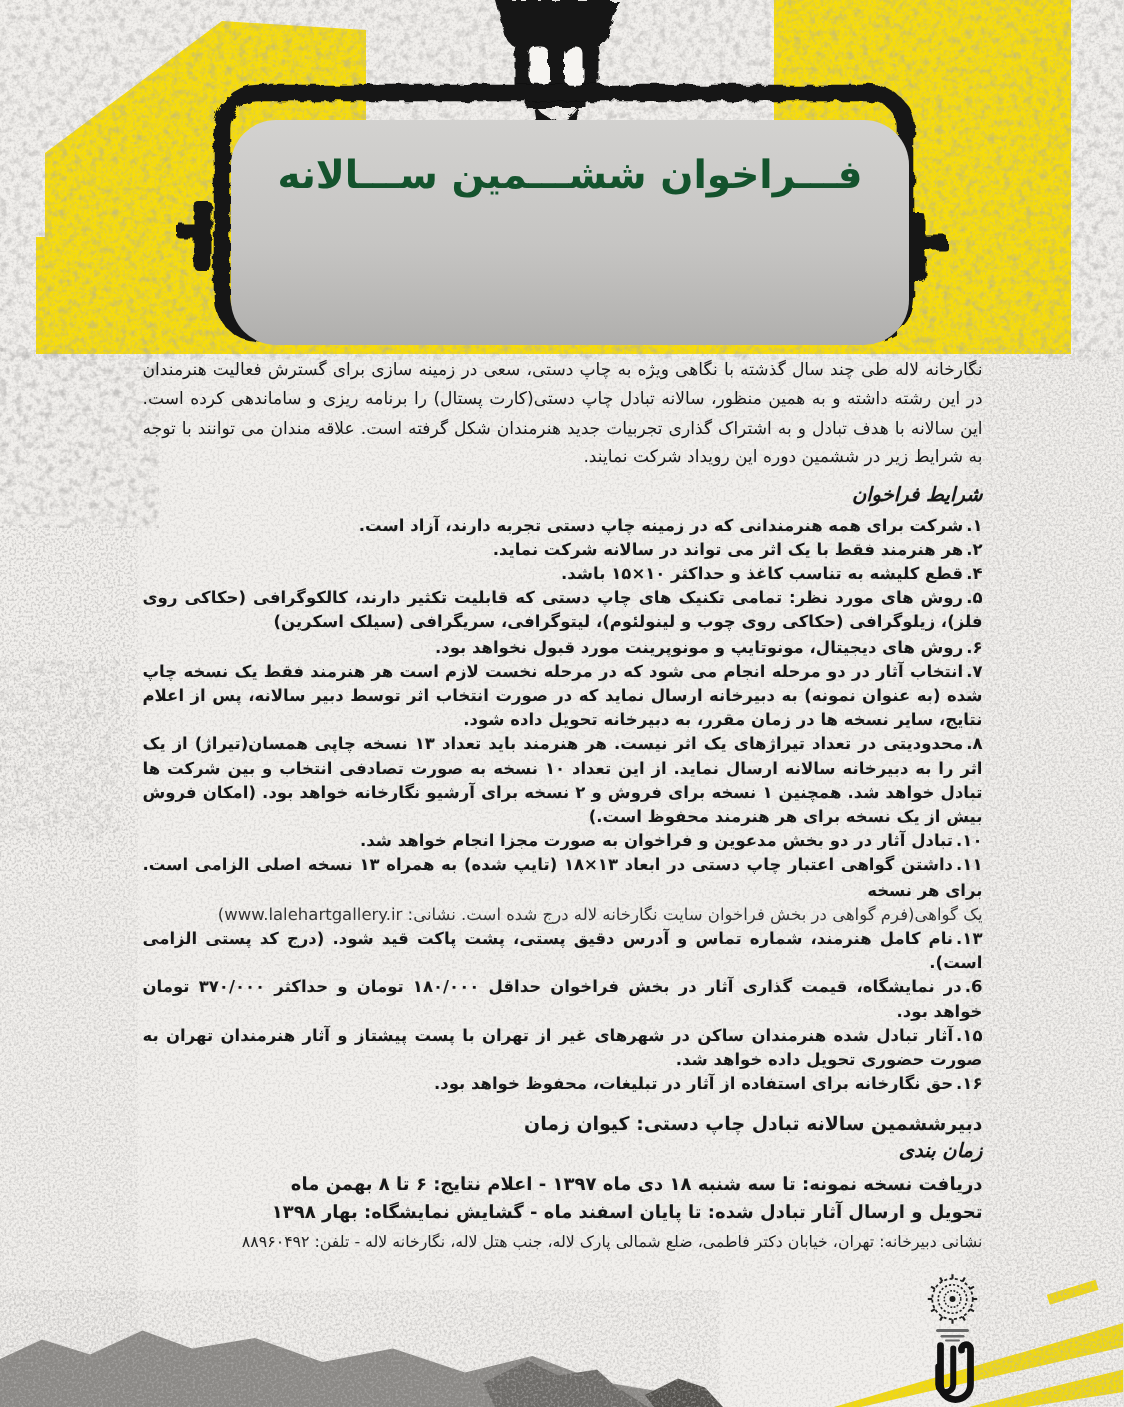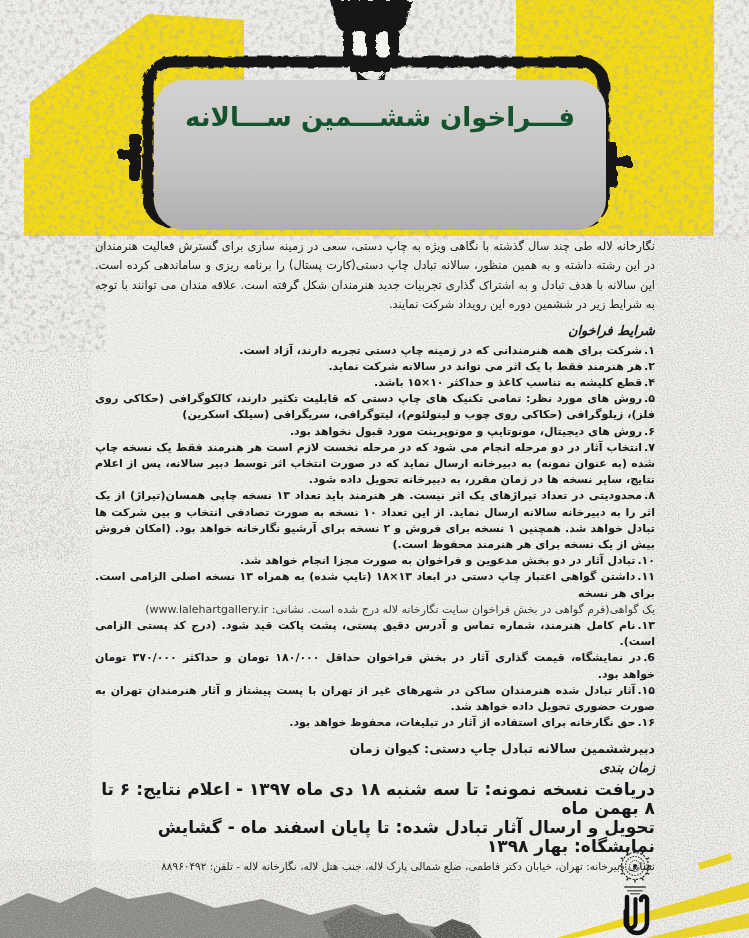--- a/index.html
+++ b/index.html
@@ -13,21 +13,21 @@
   .t2 .paren{font-size:13px;}
   
   .content{position:absolute;right:94px;top:237px;width:560px;direction:rtl;z-index:6;}
   .intro{font-size:11.4px;line-height:19.4px;text-align:justify;margin:0 0 8px;}
   .h{font-size:13px;font-weight:bold;margin:0 0 5px;font-style:italic;}
   .h.schedule{margin-top:4px;}
   .cond{font-size:11px;font-weight:bold;line-height:16.2px;text-align:justify;margin:0;}
   .cond .num{padding-left:2px;}
   .cond .note{display:block;font-weight:normal;font-size:11px;color:#333;text-align:right;}
   .secretary{font-size:12.6px;font-weight:bold;margin:9px 0 0;}
-  .sched{font-size:17px;font-weight:bold;line-height:19px;margin:0;text-align:right;}
+  .sched{font-size:12px;font-weight:bold;line-height:19px;margin:0;text-align:right;}
   .contacts{margin-top:2px;}
   .contact{font-size:10.5px;line-height:17px;margin:0;text-align:right;color:#222;}
 </style>
 </head>
 <body>
 
 <div class="page">
 
   <svg class="layer" width="749" height="938" viewBox="0 0 749 938" aria-hidden="true">
     <defs>

